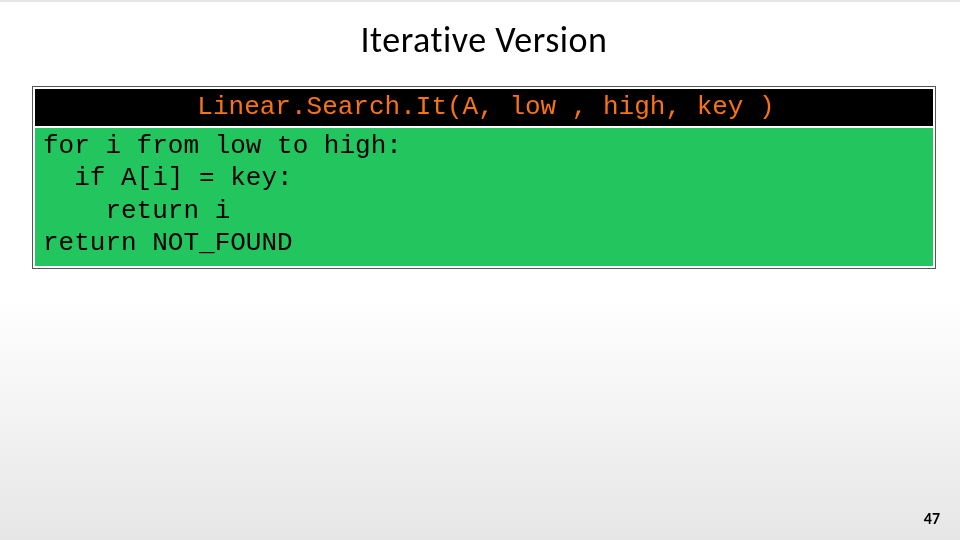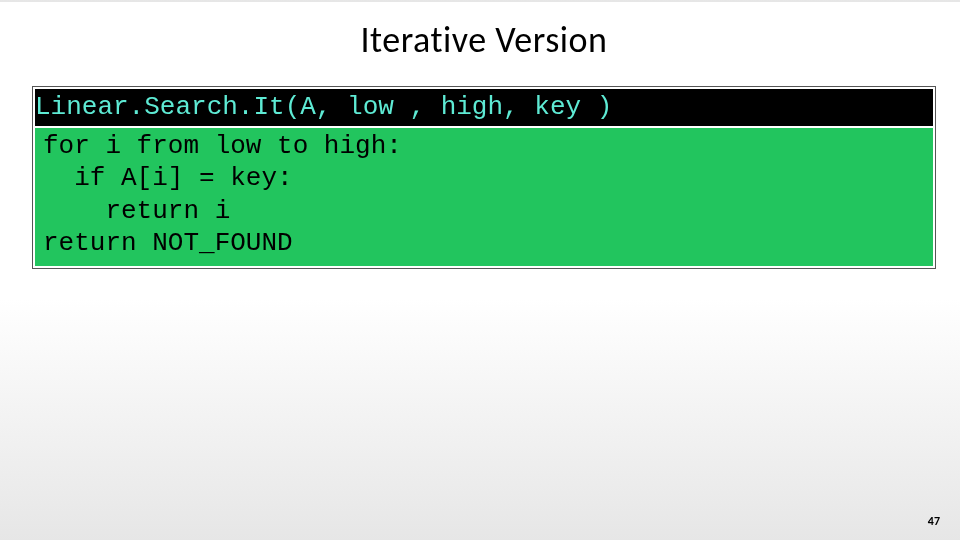--- a/index.html
+++ b/index.html
@@ -20,35 +20,36 @@
   }
   .code-block {
     margin: 0 28px;
     border: 1px solid #555;
     font-family: Consolas, "Courier New", monospace;
     font-size: 26px;
     line-height: 1.25;
   }
   .code-header {
     background: #000;
-    color: #5eead4;
-    padding: 2px 8px 2px 0;
+    color: #f97316;
+    padding: 2px 8px 2px 12px;
     white-space: pre;
+    text-align: center;
   }
   .code-body {
     background: #22c55e;
     color: #000;
     padding: 2px 8px 6px 8px;
     white-space: pre;
   }
   .page-number {
     position: absolute;
     right: 22px;
     bottom: 14px;
-    font-size: 12px;
+    font-size: 16px;
     font-weight: 700;
     color: #000;
   }
 </style>
 </head>
 <body>
 
 <div class="title">Iterative Version</div>
 
 <div class="code-block">

